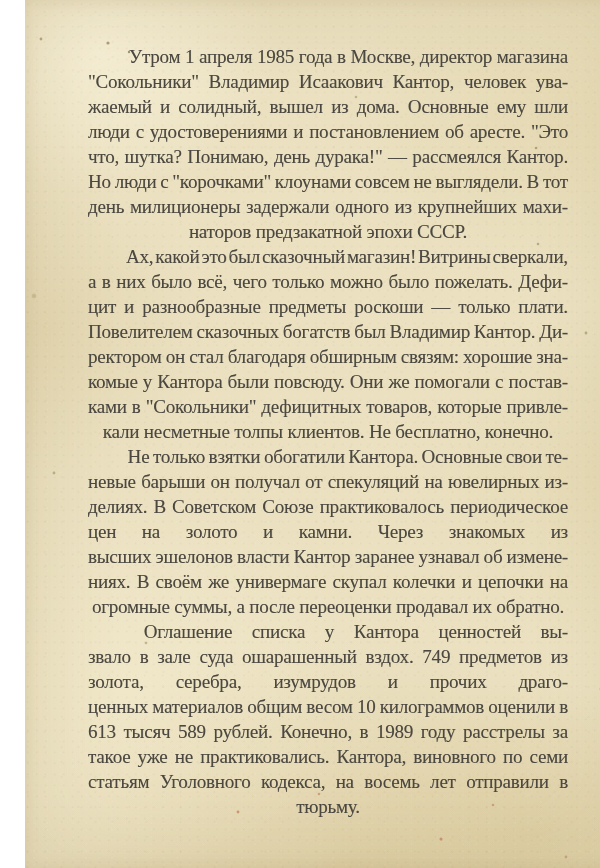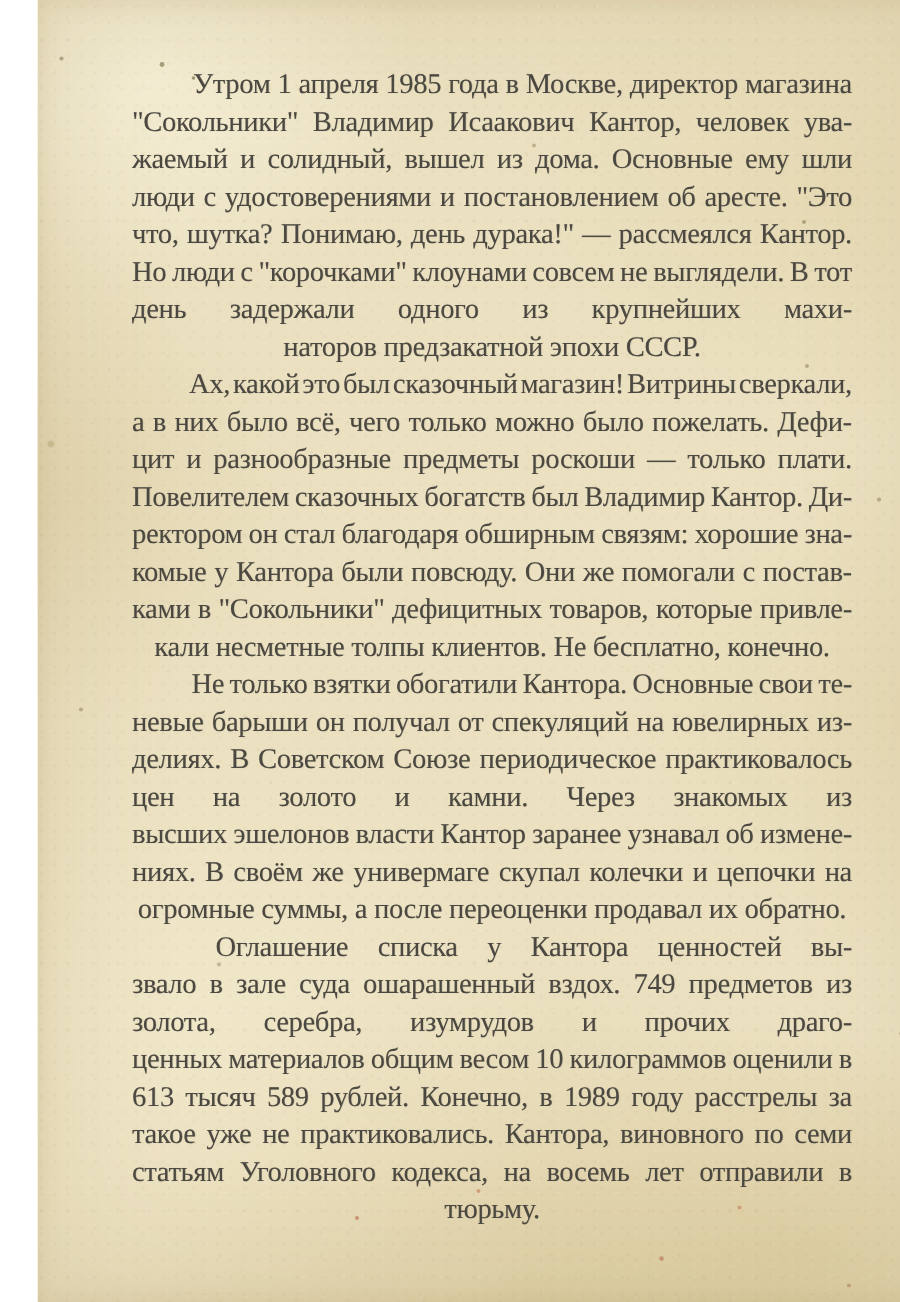--- a/index.html
+++ b/index.html
@@ -97,33 +97,33 @@
 <div class="paper">
   <div class="grain"></div>
   <div class="specks"></div>
   <main class="text-block">
       <div class="line first"><span class="indent"></span><span>Утром</span><span>1</span><span>апреля</span><span>1985</span><span>года</span><span>в</span><span>Москве,</span><span>директор</span><span>магазина</span></div>
       <div class="line"><span>"Сокольники"</span><span>Владимир</span><span>Исаакович</span><span>Кантор,</span><span>человек</span><span>ува-</span></div>
       <div class="line"><span>жаемый</span><span>и</span><span>солидный,</span><span>вышел</span><span>из</span><span>дома.</span><span>Основные</span><span>ему</span><span>шли</span></div>
       <div class="line"><span>люди</span><span>с</span><span>удостоверениями</span><span>и</span><span>постановлением</span><span>об</span><span>аресте.</span><span>"Это</span></div>
       <div class="line"><span>что,</span><span>шутка?</span><span>Понимаю,</span><span>день</span><span>дурака!"</span><span>—</span><span>рассмеялся</span><span>Кантор.</span></div>
       <div class="line"><span>Но</span><span>люди</span><span>с</span><span>"корочками"</span><span>клоунами</span><span>совсем</span><span>не</span><span>выглядели.</span><span>В</span><span>тот</span></div>
-      <div class="line"><span>день</span><span>задержали</span><span>одного</span><span>из</span><span>крупнейших</span><span>махи-</span></div>
+      <div class="line"><span>день</span><span>милиционеры</span><span>задержали</span><span>одного</span><span>из</span><span>крупнейших</span><span>махи-</span></div>
       <div class="line last">наторов предзакатной эпохи СССР.</div>
       <div class="line first"><span class="indent"></span><span>Ах,</span><span>какой</span><span>это</span><span>был</span><span>сказочный</span><span>магазин!</span><span>Витрины</span><span>сверкали,</span></div>
       <div class="line"><span>а</span><span>в</span><span>них</span><span>было</span><span>всё,</span><span>чего</span><span>только</span><span>можно</span><span>было</span><span>пожелать.</span><span>Дефи-</span></div>
       <div class="line"><span>цит</span><span>и</span><span>разнообразные</span><span>предметы</span><span>роскоши</span><span>—</span><span>только</span><span>плати.</span></div>
       <div class="line"><span>Повелителем</span><span>сказочных</span><span>богатств</span><span>был</span><span>Владимир</span><span>Кантор.</span><span>Ди-</span></div>
       <div class="line"><span>ректором</span><span>он</span><span>стал</span><span>благодаря</span><span>обширным</span><span>связям:</span><span>хорошие</span><span>зна-</span></div>
       <div class="line"><span>комые</span><span>у</span><span>Кантора</span><span>были</span><span>повсюду.</span><span>Они</span><span>же</span><span>помогали</span><span>с</span><span>постав-</span></div>
       <div class="line"><span>ками</span><span>в</span><span>"Сокольники"</span><span>дефицитных</span><span>товаров,</span><span>которые</span><span>привле-</span></div>
       <div class="line last">кали несметные толпы клиентов. Не бесплатно, конечно.</div>
       <div class="line first"><span class="indent"></span><span>Не</span><span>только</span><span>взятки</span><span>обогатили</span><span>Кантора.</span><span>Основные</span><span>свои</span><span>те-</span></div>
       <div class="line"><span>невые</span><span>барыши</span><span>он</span><span>получал</span><span>от</span><span>спекуляций</span><span>на</span><span>ювелирных</span><span>из-</span></div>
-      <div class="line"><span>делиях.</span><span>В</span><span>Советском</span><span>Союзе</span><span>периодическое</span><span>практиковалось</span></div>
+      <div class="line"><span>делиях.</span><span>В</span><span>Советском</span><span>Союзе</span><span>практиковалось</span><span>периодическое</span></div>
       <div class="line"><span>цен</span><span>на</span><span>золото</span><span>и</span><span>камни.</span><span>Через</span><span>знакомых</span><span>из</span></div>
       <div class="line"><span>высших</span><span>эшелонов</span><span>власти</span><span>Кантор</span><span>заранее</span><span>узнавал</span><span>об</span><span>измене-</span></div>
       <div class="line"><span>ниях.</span><span>В</span><span>своём</span><span>же</span><span>универмаге</span><span>скупал</span><span>колечки</span><span>и</span><span>цепочки</span><span>на</span></div>
       <div class="line last">огромные суммы, а после переоценки продавал их обратно.</div>
       <div class="line first"><span class="indent"></span><span>Оглашение</span><span>списка</span><span>у</span><span>Кантора</span><span>ценностей</span><span>вы-</span></div>
       <div class="line"><span>звало</span><span>в</span><span>зале</span><span>суда</span><span>ошарашенный</span><span>вздох.</span><span>749</span><span>предметов</span><span>из</span></div>
       <div class="line"><span>золота,</span><span>серебра,</span><span>изумрудов</span><span>и</span><span>прочих</span><span>драго-</span></div>
       <div class="line"><span>ценных</span><span>материалов</span><span>общим</span><span>весом</span><span>10</span><span>килограммов</span><span>оценили</span><span>в</span></div>
       <div class="line"><span>613</span><span>тысяч</span><span>589</span><span>рублей.</span><span>Конечно,</span><span>в</span><span>1989</span><span>году</span><span>расстрелы</span><span>за</span></div>
       <div class="line"><span>такое</span><span>уже</span><span>не</span><span>практиковались.</span><span>Кантора,</span><span>виновного</span><span>по</span><span>семи</span></div>

